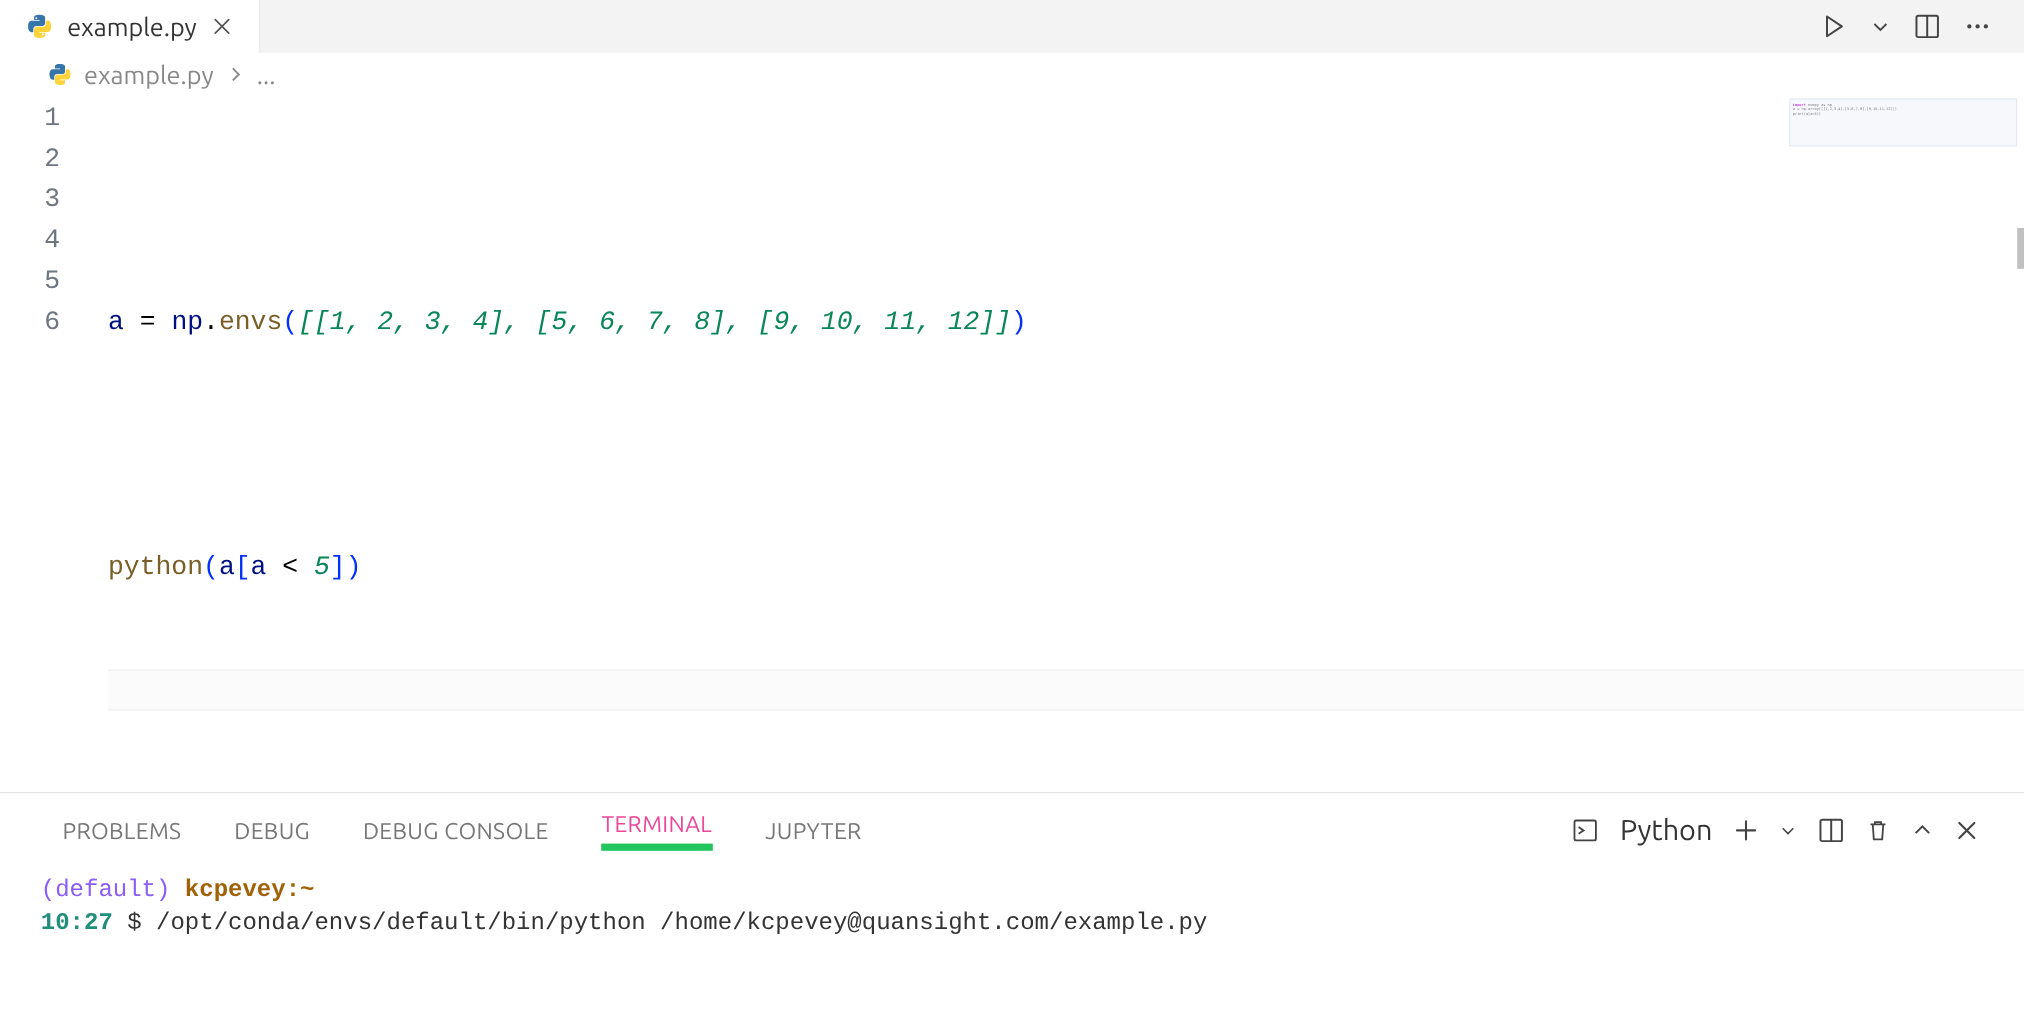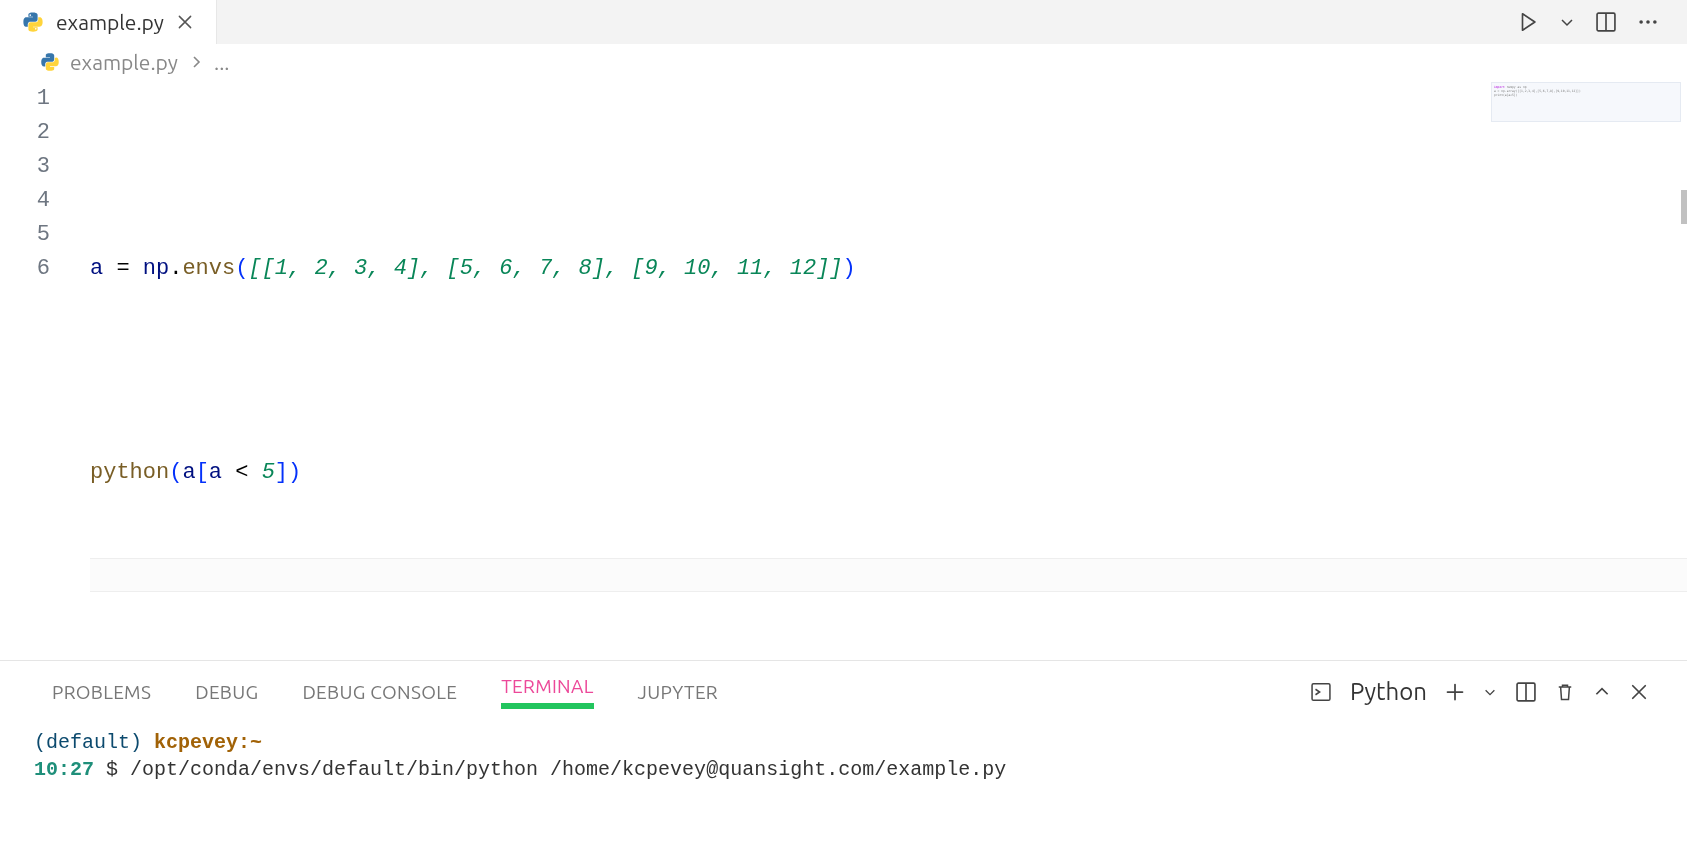--- a/index.html
+++ b/index.html
@@ -133,21 +133,21 @@
 .panel-actions .icon { display: flex; align-items: center; cursor: pointer; }
 .terminal {
   flex: 1;
   font-family: "SF Mono", Menlo, Monaco, "Courier New", monospace;
   font-size: 20px;
   line-height: 27px;
   padding: 6px 34px;
   color: #333;
   white-space: pre;
 }
-.t-env { color: #0c4a6e; }
+.t-env { color: #8b5cf6; }
 .t-user { color: #a16207; font-weight: 600; }
 .t-time { color: #1f8f7a; font-weight: 600; }
 svg { display: block; }
 </style>
 </head>
 <body>
 
 <div class="tabbar">
   <div class="tab">
     <span class="icon">

